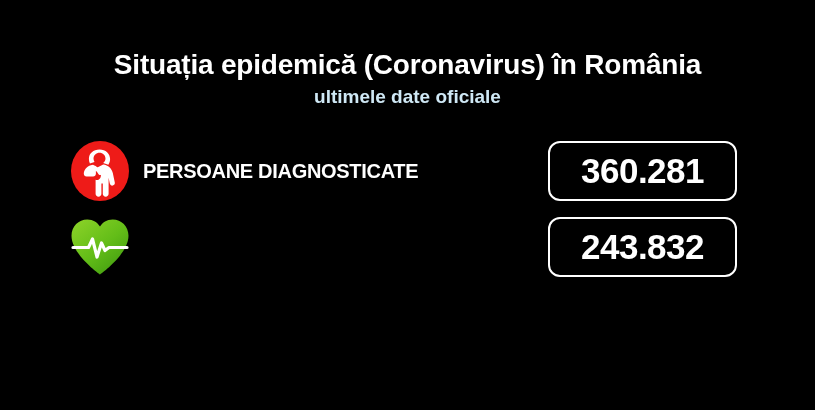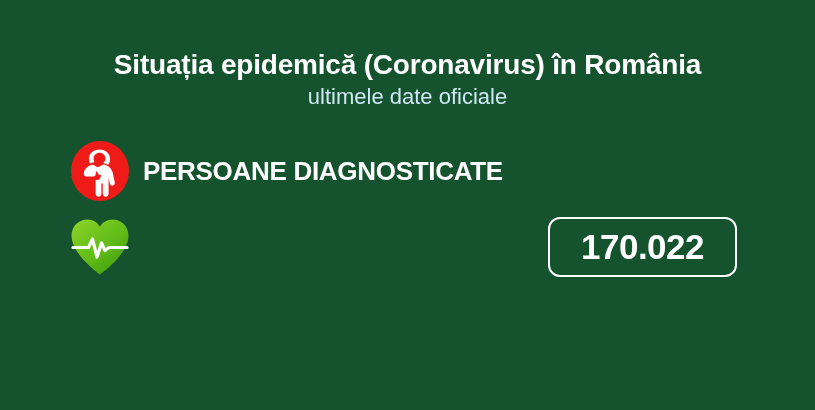--- a/index.html
+++ b/index.html
@@ -12,21 +12,21 @@
     overflow: hidden;
     background: #0090cb;
     font-family: "Liberation Sans", sans-serif;
     -webkit-font-smoothing: antialiased;
   }
 
   .infographic {
     position: relative;
     width: 815px;
     height: 410px;
-    background: #14532d;
+    background: #000000;
     box-sizing: border-box;
   }
 
   
   .header {
     position: absolute;
     top: 48px;
     left: 0;
     width: 815px;
     text-align: center;
@@ -34,22 +34,22 @@
   .title {
     font-size: 28px;
     font-weight: bold;
     color: #ffffff;
     letter-spacing: -0.2px;
     line-height: 34px;
     white-space: nowrap;
   }
   .subtitle {
     margin-top: 4px;
-    font-size: 22px;
-    font-weight: normal;
+    font-size: 19px;
+    font-weight: bold;
     color: #cfe8f5;
     line-height: 22px;
     white-space: nowrap;
   }
 
   
   .rows {
     position: absolute;
     top: 133px;
     left: 0;
@@ -74,21 +74,21 @@
     align-items: center;
     justify-content: center;
   }
   .icon-slot svg { display: block; }
 
   .stat-label {
     position: absolute;
     left: 143px;
     top: 50%;
     transform: translateY(-50%);
-    font-size: 26px;
+    font-size: 20px;
     font-weight: bold;
     color: #ffffff;
     letter-spacing: -0.3px;
     white-space: nowrap;
     line-height: 34px;
   }
 
   .value-box {
     position: absolute;
     left: 548px;
@@ -130,36 +130,39 @@
           <ellipse cx="30" cy="31" rx="29" ry="30" fill="#ee1b18"></ellipse>
           <g fill="#ffffff">
             <path d="M29.5 9.5c6.2 0 10.6 4.2 10.6 9.6 0 2.1-0.6 4-1.7 5.6l-5.2-1.6c1.4-1.1 2.3-2.7 2.3-4.5 0-3.3-2.7-5.9-6-5.9s-6 2.6-6 5.9c0 1.2 0.4 2.4 1 3.3l-4.6 1.5c-0.7-1.4-1-3-1-4.6 0-5.3 4.4-9.3 10.6-9.3z"></path>
             <path d="M23.0 24.8c2.0 0.9 3.4 1.6 5.2 3.2 1.9 1.7 3.2 3.4 3.6 5.1 0.2 1.0-0.2 1.7-1.2 1.9-1.0 0.2-1.9-0.3-2.4-1.3-0.5-1.0-1.3-2.0-2.3-2.9l0 3.0c0 1.5-1.2 2.7-2.8 2.7h-6.6c-1.5 0-2.7-1.2-2.7-2.7 0-3.9 3.0-7.3 7.0-8.6l2.2-0.4z"></path>
             <path d="M33.2 24.4c5.0 0.6 8.6 4.0 9.6 8.6l2.0 9.6c0.3 1.4-0.6 2.7-2.0 3.0-1.4 0.3-2.7-0.6-3.0-2.0l-1.2-5.8 0 16.0c0 1.6-1.3 2.9-2.9 2.9-1.6 0-2.9-1.3-2.9-2.9l0-10.4-1.4 0 0 10.4c0 1.6-1.3 2.9-2.9 2.9-1.6 0-2.9-1.3-2.9-2.9l0-14.0c1.8 0.7 3.8-0.1 4.7-1.8 0.8-1.5 0.8-3.2 0.1-5.0-0.7-1.9-2.0-3.7-3.6-5.3l6.4-3.3z"></path>
             <path d="M14.8 39.2h6.6c1.0 0 1.8 0.8 1.8 1.8v14.0c0 1.5-1.2 2.7-2.7 2.7s-2.7-1.2-2.7-2.7v-7.0h-0.9v7.0c0 1.5-1.2 2.7-2.7 2.7s-2.7-1.2-2.7-2.7v-14.0c0-1.0 0.8-1.8 1.8-1.8z" opacity="0"></path>
           </g>
         </svg>
       </div>
       <div class="stat-label">PERSOANE DIAGNOSTICATE</div>
+      <div class="value-box">
+        <span class="value-text">360.281</span>
+      </div>
     </div>
 
     <div class="stat-row">
       <div class="icon-slot">
         <svg width="60" height="58" viewBox="0 0 60 58" aria-hidden="true">
           <defs>
             <linearGradient id="greenGrad" x1="0%" y1="0%" x2="85%" y2="100%">
               <stop offset="0%" stop-color="#8ed329"></stop>
               <stop offset="55%" stop-color="#63bd18"></stop>
               <stop offset="100%" stop-color="#3f9a10"></stop>
             </linearGradient>
           </defs>
           <path d="M30 56.5 C30 56.5 1.5 36.5 1.5 17.8 C1.5 8.4 8.6 1.5 17.3 1.5 C23.2 1.5 27.6 4.6 30 8.6 C32.4 4.6 36.8 1.5 42.7 1.5 C51.4 1.5 58.5 8.4 58.5 17.8 C58.5 36.5 30 56.5 30 56.5 Z" fill="url(#greenGrad)"></path>
           <path d="M3 29.5 H18.5 L22.5 21 L27 39 L31.5 25 L35 32.5 L39 29.5 H57" fill="none" stroke="#ffffff" stroke-width="3.2" stroke-linejoin="round" stroke-linecap="round"></path>
         </svg>
       </div>
       <div class="value-box">
-        <span class="value-text">170.022</span>
+        <span class="value-text">243.832</span>
       </div>
     </div>
 
 
   </div>
 </div>
 
 </body></html>

